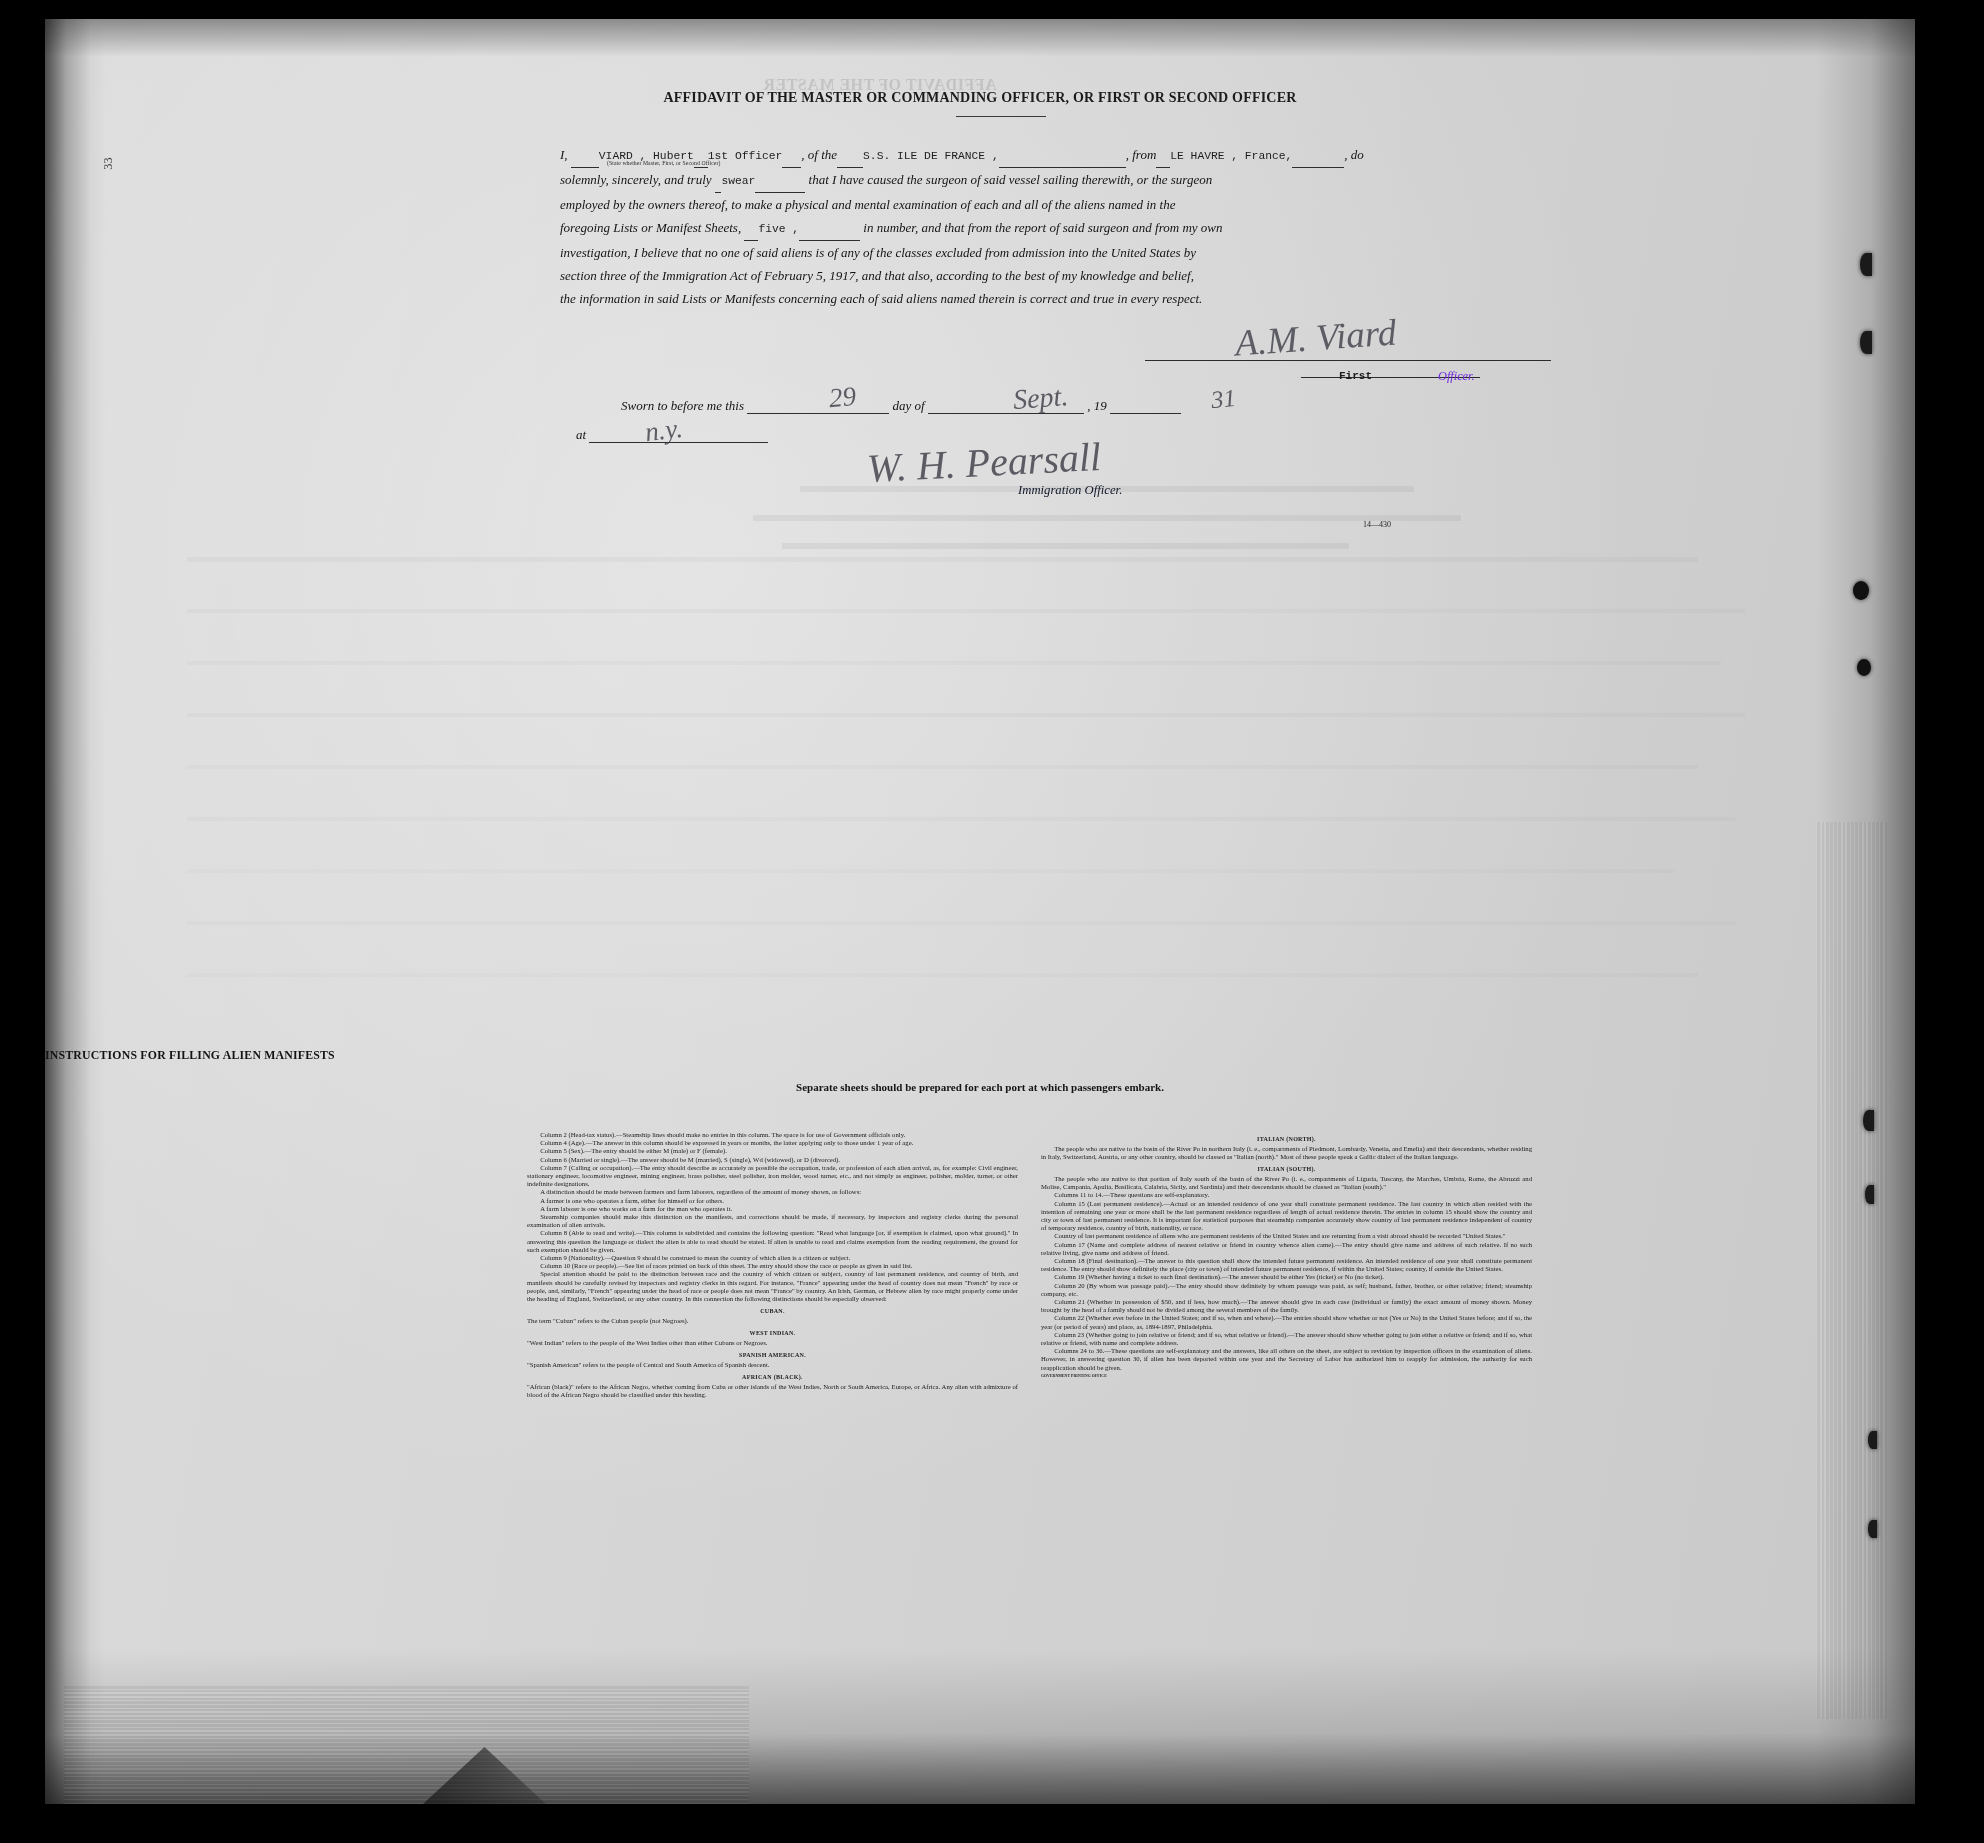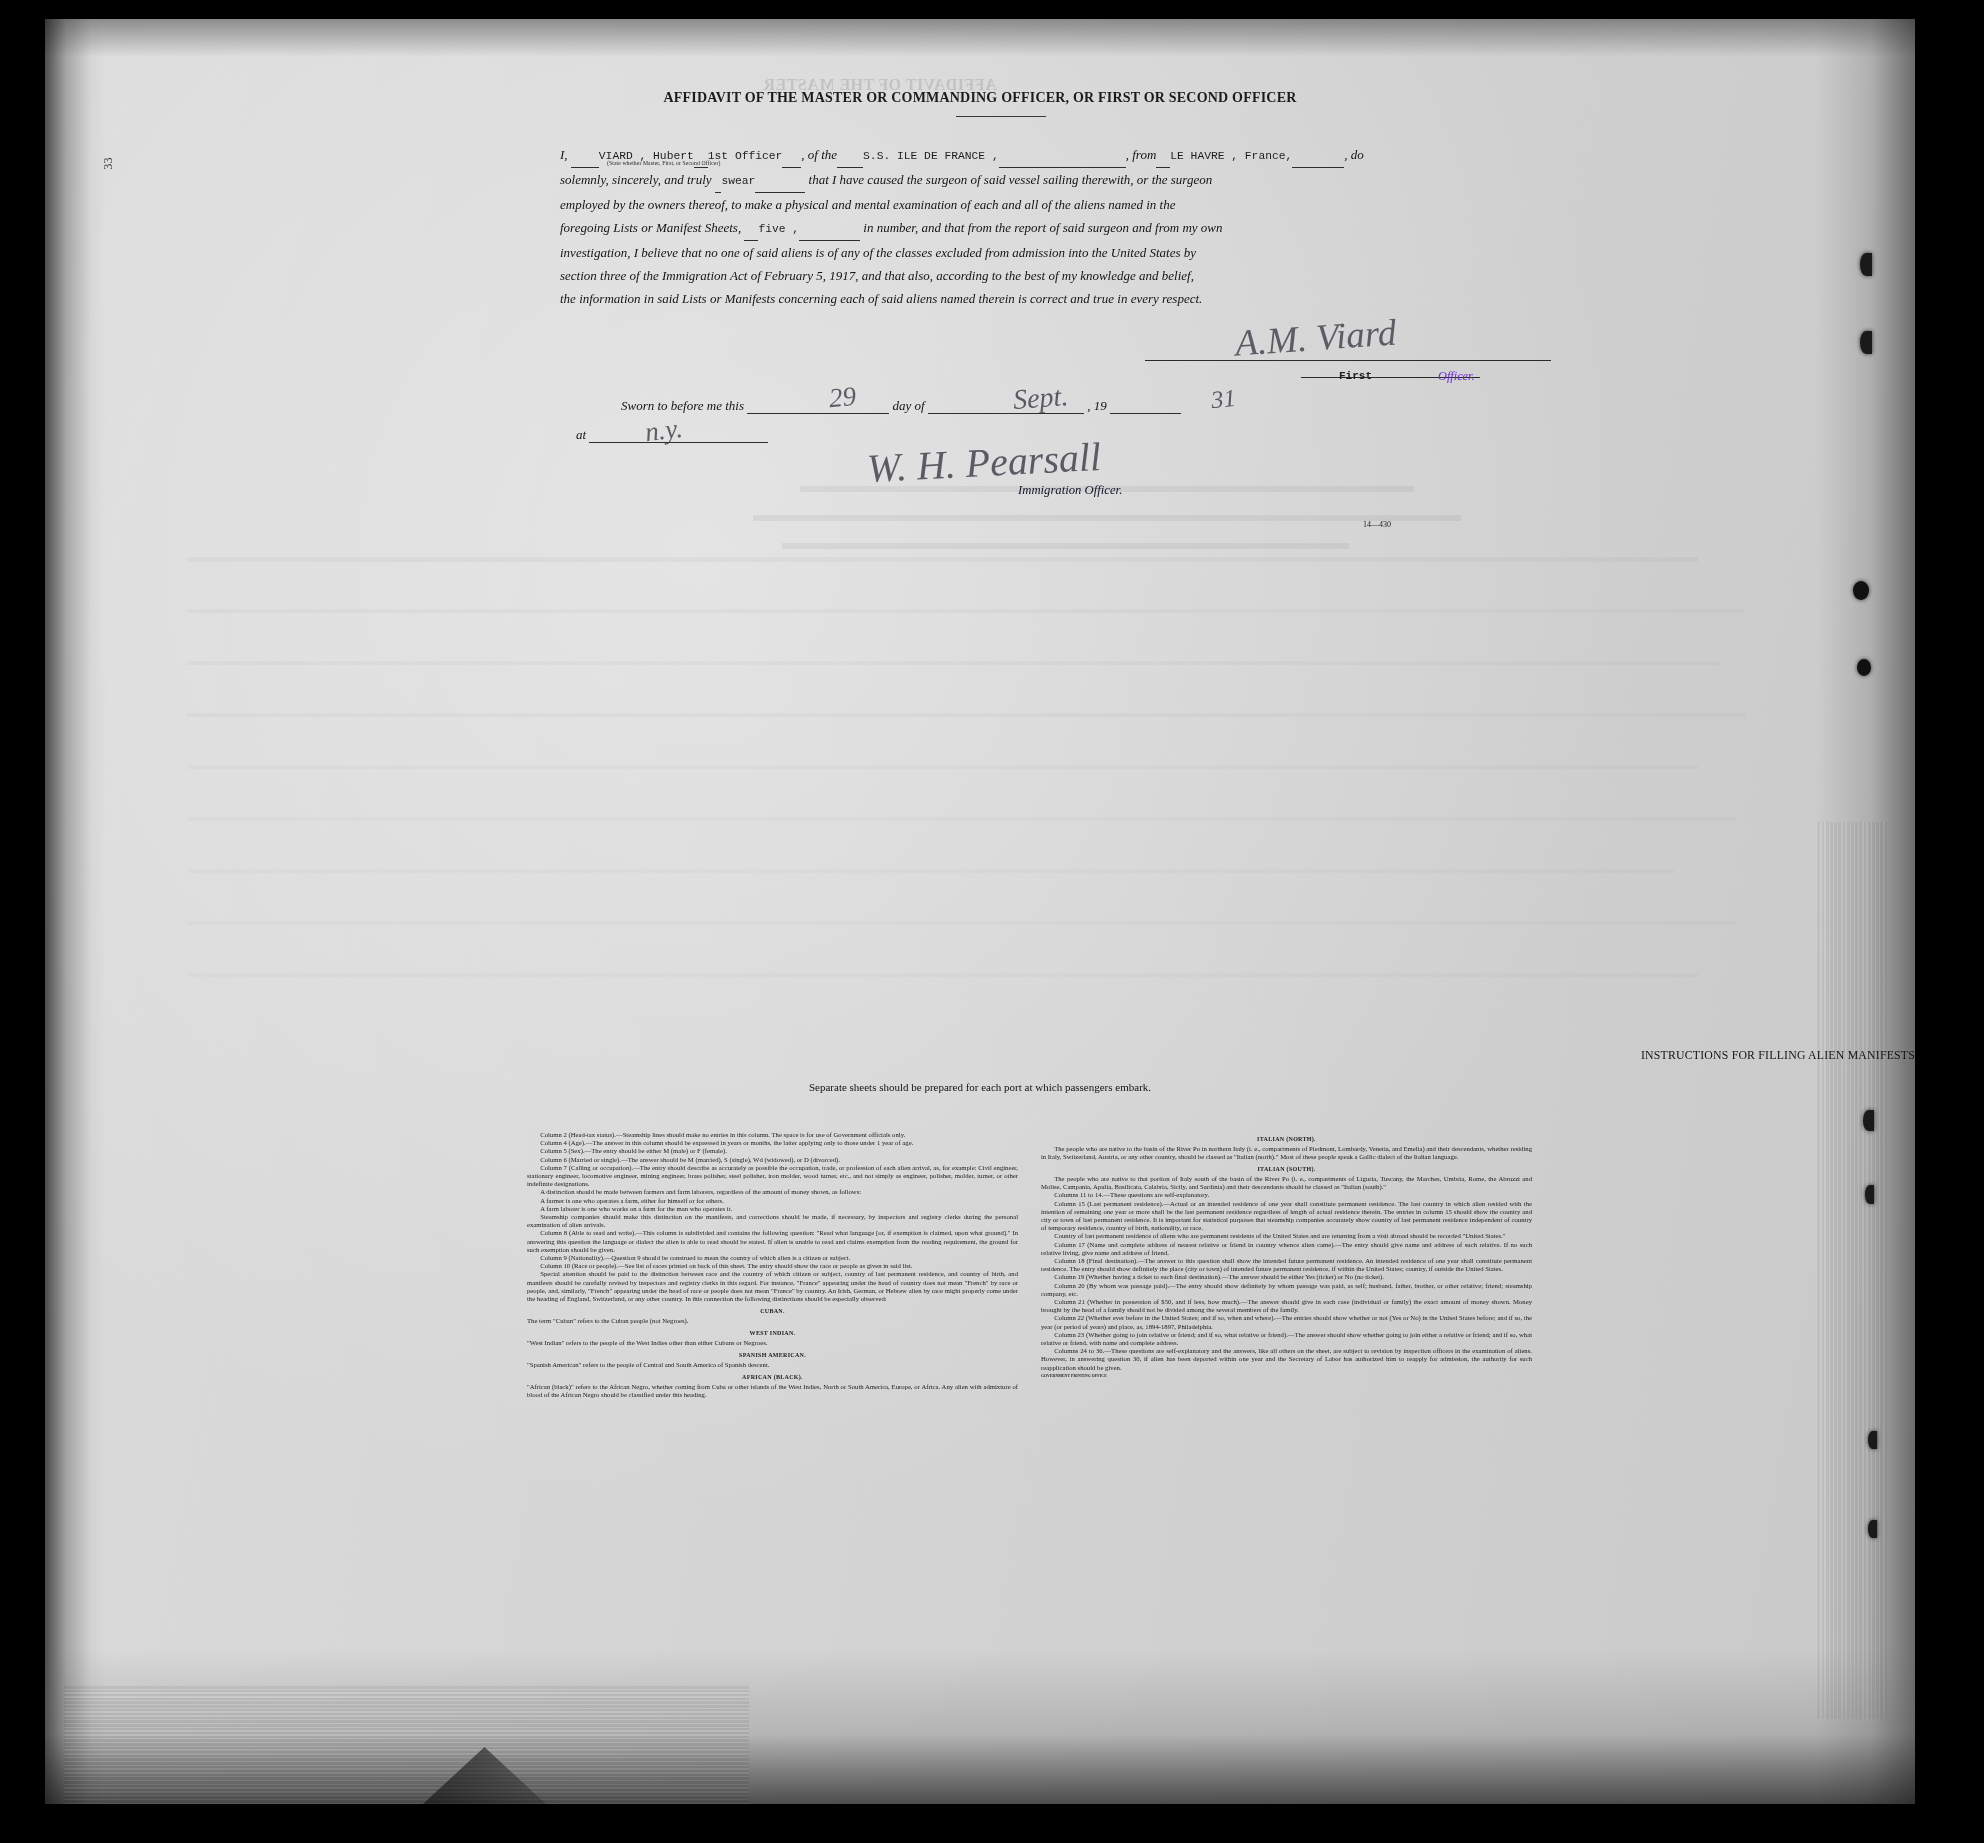--- a/index.html
+++ b/index.html
@@ -248,32 +248,32 @@
     left: 1318px; top: 501px;
     font-size: 8px;
     color: #222;
     font-family: "Liberation Serif", serif;
   }
 
   
   .instr-title {
     position: absolute;
     left: 0; right: 0; top: 1029px;
-    text-align: right;
+    text-align: left;
     font-size: 11.8px;
-    font-weight: normal;
+    font-weight: bold;
     letter-spacing: 0.2px;
     color: #141414;
   }
   .instr-sub {
     position: absolute;
     left: 0; right: 0; top: 1062px;
     text-align: center;
     font-size: 11px;
-    font-weight: normal;
+    font-weight: bold;
     color: #141414;
   }
   .cols {
     position: absolute;
     left: 482px;
     top: 1112px;
     width: 1006px;
     display: flex;
     gap: 23px;
   }

